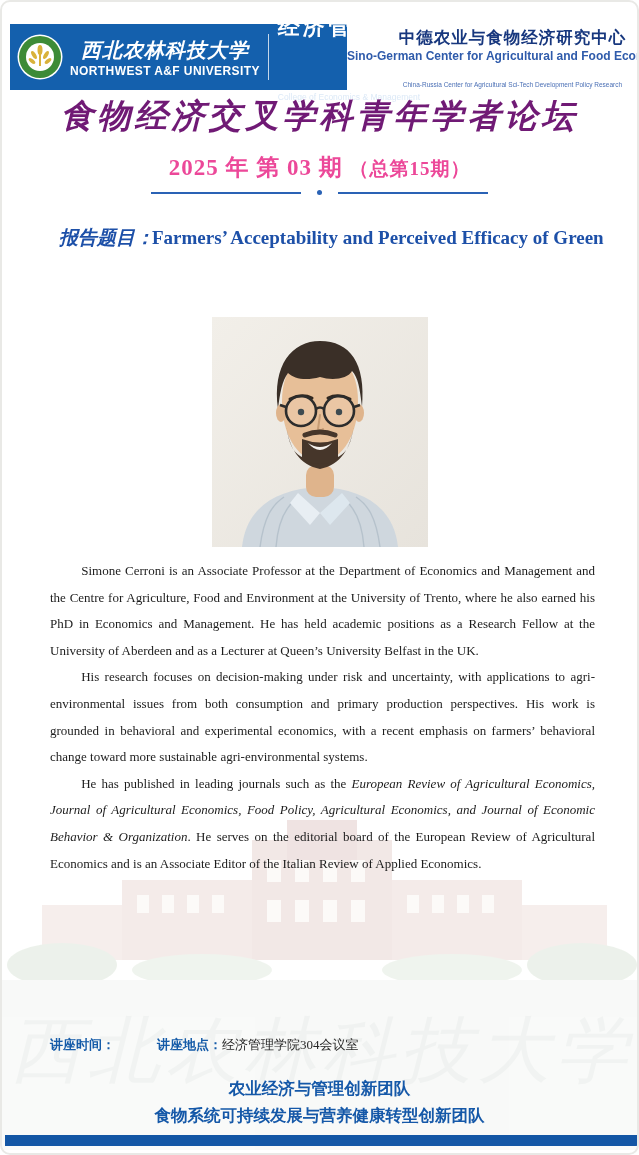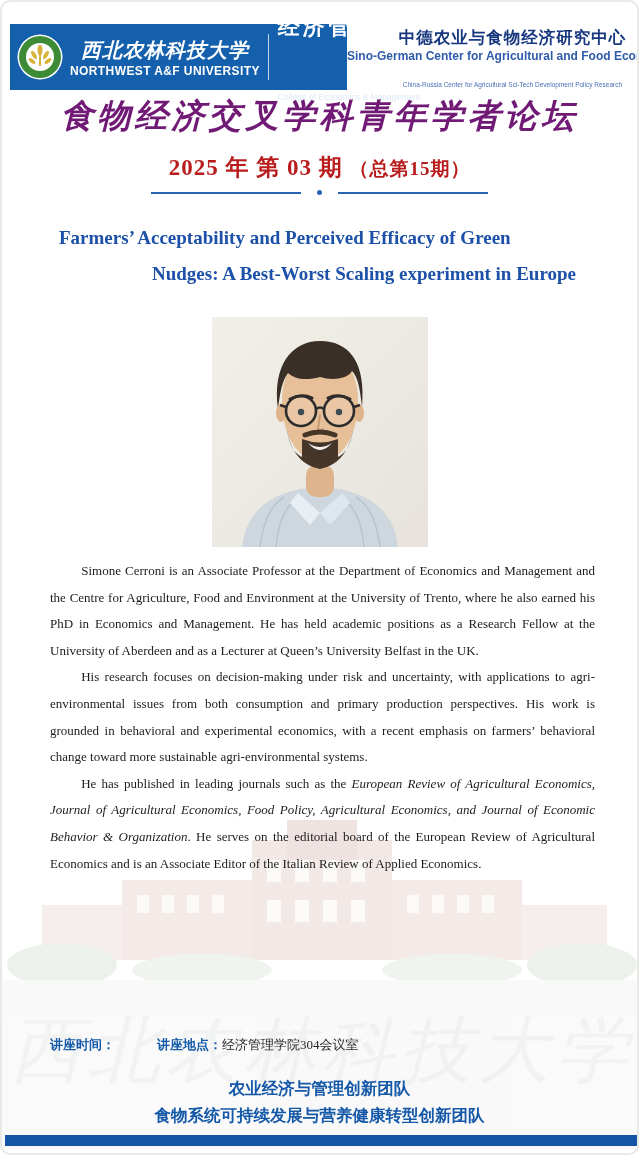--- a/index.html
+++ b/index.html
@@ -25,21 +25,21 @@
   .college-en { font-family:"Liberation Sans",sans-serif; font-size:8.5px; color:#dce9f7; white-space:nowrap; margin-top:2px; }
   .centers { flex:1; text-align:center; padding-top:3px; }
   .center-cn { font-family:"Liberation Serif",serif; font-weight:bold; font-size:16.5px; color:#17377e; letter-spacing:1px; white-space:nowrap; }
   .center-en1 { font-family:"Liberation Sans",sans-serif; font-size:12px; color:#2f5bab; margin:0 0 18px; white-space:nowrap;font-weight:bold; }
   .center-en2 { font-family:"Liberation Sans",sans-serif; font-size:6.5px; color:#4a6fb5; white-space:nowrap; }
   
   .forum-title { position:absolute; top:92px; left:0; width:100%; text-align:center; z-index:2;
     font-family:"Liberation Serif",serif; font-style:italic; font-weight:bold; font-size:33px;
     color:#701a75; letter-spacing:4px; }
   .issue-line { position:absolute; top:150px; left:0; width:100%; text-align:center; z-index:2;
-    font-weight:bold; font-size:23px; color:#b91c1c; letter-spacing:1px; }
+    font-weight:bold; font-size:23px; color:#ec4899; letter-spacing:1px; }
   .issue-note { font-size:19px; }
   .hr-dot { position:absolute; top:188px; left:0; width:100%; display:flex; align-items:center; justify-content:center; z-index:2; }
   .hr-line { width:150px; height:2px; background:#2a62b5; }
   .hr-circle { width:5px; height:5px; border-radius:50%; background:#2a62b5; margin:0 16px; }
   
   .report { position:absolute; top:218px; left:57px; width:545px; z-index:2; }
   .rep-row { display:flex; line-height:36px; }
   .rep-label { font-family:"Liberation Serif",serif; font-style:italic; font-weight:bold; font-size:19px; color:#1d50a8; white-space:nowrap; width:93px; flex-shrink:0; }
   .rep-text { font-weight:bold; font-size:19px; color:#1d50a8; }
   .rep-cont { padding-left:93px; line-height:36px; }
@@ -135,24 +135,22 @@
     <span class="issue-note">（总第15期）</span>
   </div>
   <div class="hr-dot">
     <span class="hr-line"></span>
     <span class="hr-circle"></span>
     <span class="hr-line"></span>
   </div>
 
   <div class="report">
     <div class="rep-row">
+      <span class="rep-label">报告题目：</span>
       <span class="rep-text">Farmers’ Acceptability and Perceived Efficacy of Green</span>
-    </div>
-    <div class="rep-cont">
-      <span class="rep-text">Nudges: A Best-Worst Scaling experiment in Europe</span>
     </div>
   </div>
 
   <svg class="photo" viewBox="0 0 216 230" xmlns="http://www.w3.org/2000/svg">
     <defs>
       <linearGradient id="bgph" x1="0" y1="0" x2="1" y2="1">
         <stop offset="0" stop-color="#f2efe9"></stop>
           <stop offset="1" stop-color="#e7e3dc"></stop>
       </linearGradient>
     </defs>

